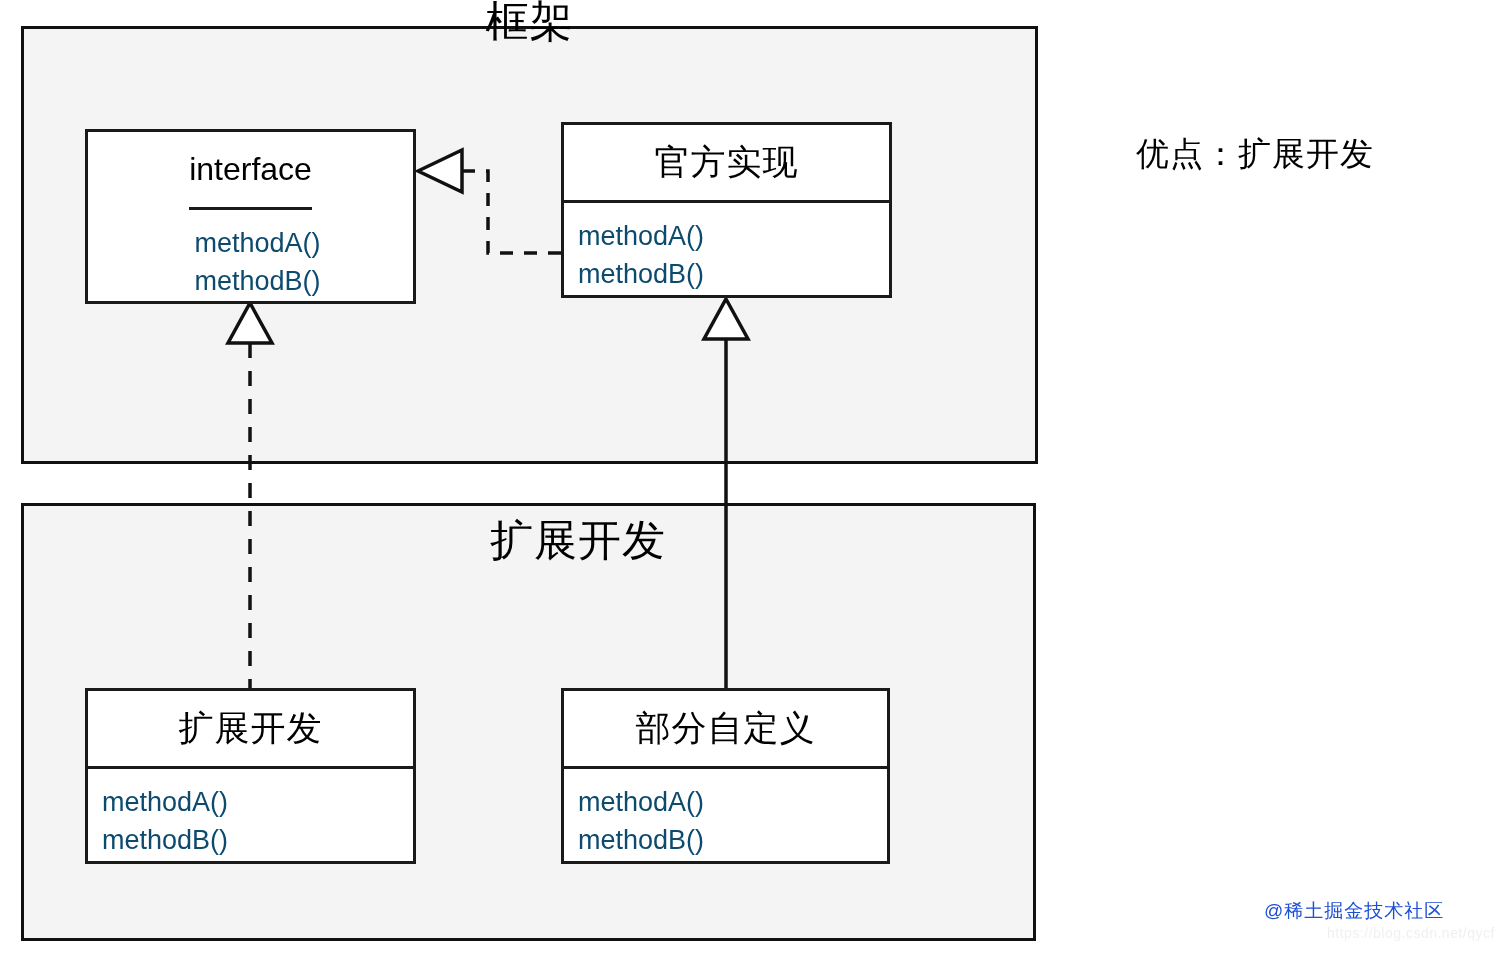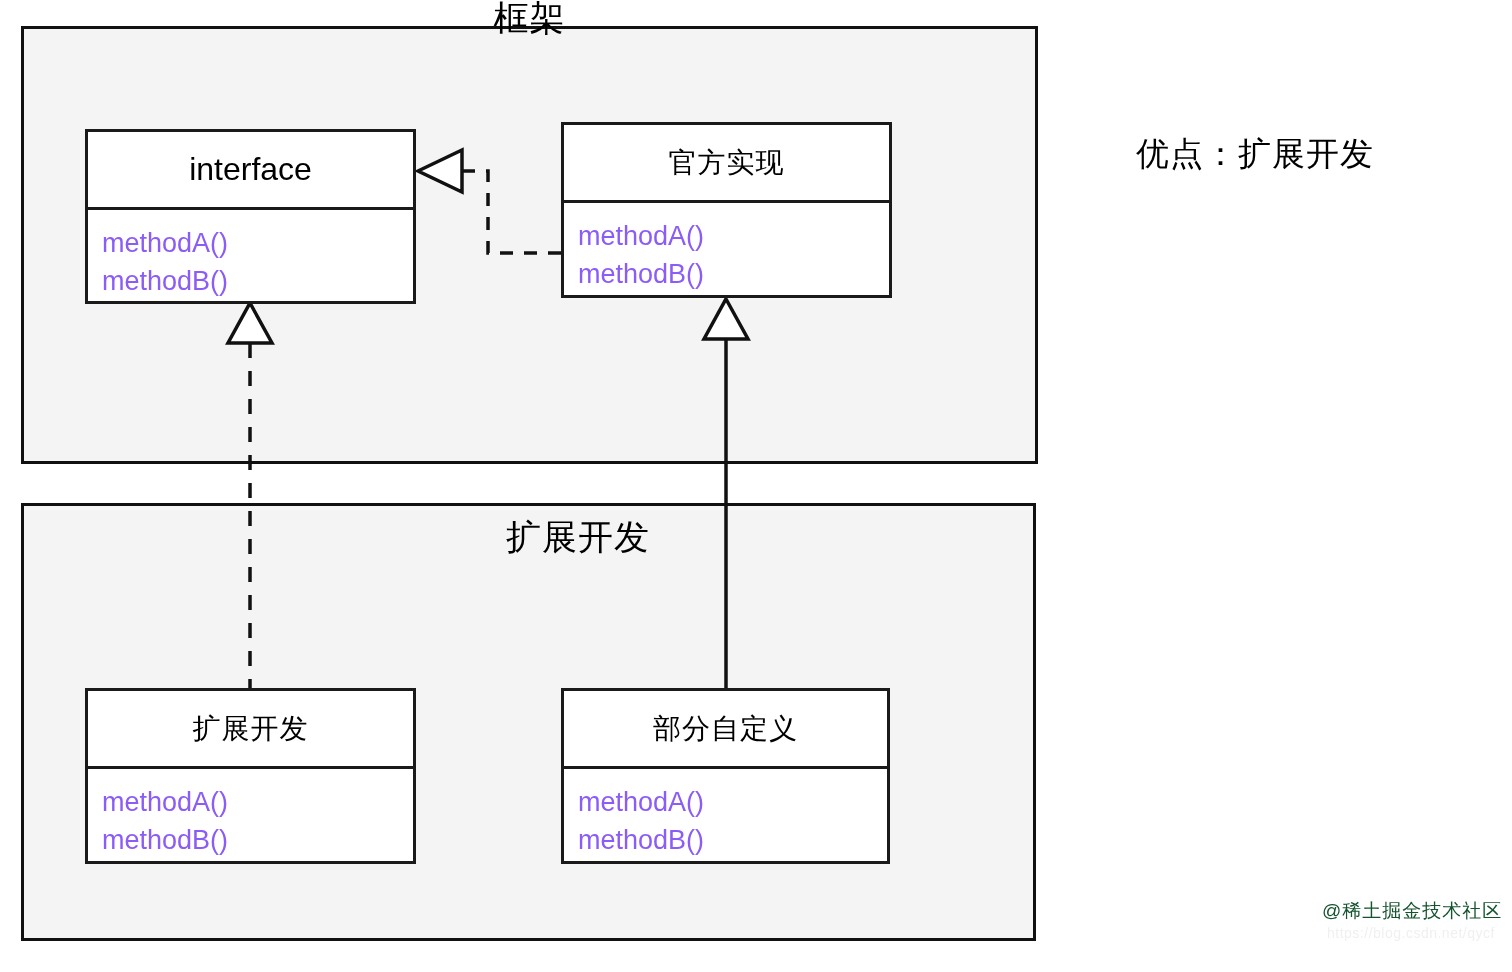--- a/index.html
+++ b/index.html
@@ -26,21 +26,21 @@
     background: #f4f4f4;
     border: 3px solid #111111;
   }
   #group-framework { left: 21px;  top: 26px;  width: 1017px; height: 438px; }
   #group-extension { left: 21px;  top: 503px; width: 1015px; height: 438px; }
 
   .group-title {
     position: absolute;
     width: 100%;
     text-align: center;
-    font-size: 35px;
+    font-size: 43px;
     line-height: 1;
     letter-spacing: 1px;
     color: #000;
     white-space: nowrap;
   }
 
   
   .uml-class {
     position: absolute;
     box-sizing: border-box;
@@ -51,41 +51,41 @@
     z-index: 5;
   }
   .uml-title {
     box-sizing: border-box;
     height: 78px;
     flex: none;
     display: flex;
     align-items: center;
     justify-content: center;
     border-bottom: 3px solid #1a1a1a;
-    font-size: 28px;
+    font-size: 35px;
     letter-spacing: 1px;
     white-space: nowrap;
   }
   .uml-title.latin { font-size: 32px; letter-spacing: 0px; }
   .uml-methods {
     box-sizing: border-box;
     flex: 1 1 auto;
     padding: 14px 0 0 14px;
     display: flex;
     flex-direction: column;
     justify-content: flex-start;
   }
   .uml-method {
     font-size: 27px;
     line-height: 38px;
     white-space: nowrap;
-    color: #8b5cf6;
+    color: #0c4a6e;
   }
 
-  #class-interface  { left: 85px;  top: 129px; width: 331px; height: 175px; }
+  #class-interface  { left: 85px;  top: 129px; width: 331px; height: 175px; align-items: center; }
   #class-official   { left: 561px; top: 122px; width: 331px; height: 176px; }
   #class-custom     { left: 85px;  top: 688px; width: 331px; height: 176px; }
   #class-partial    { left: 561px; top: 688px; width: 329px; height: 176px; }
 
   
   #connectors {
     position: absolute;
     left: 0; top: 0;
     width: 1512px;
     height: 972px;
@@ -100,24 +100,24 @@
     line-height: 46px;
     letter-spacing: 1px;
     color: #000;
   }
   #note-pro  { left: 1136px; top: 131px; width: 350px; }
   #note-con  { left: 1136px; top: 259px; width: 352px; }
 
   
   #watermark {
     position: absolute;
-    left: 1322px;
+    left: 1264px;
     top: 898px;
     font-size: 19px;
-    color: #14532d;
+    color: #1d4ed8;
     letter-spacing: 1px;
     white-space: nowrap;
   }
   #watermark-url {
     position: absolute;
     left: 1327px;
     top: 925px;
     font-size: 14px;
     color: #f0f0f0;
     letter-spacing: 0.5px;

